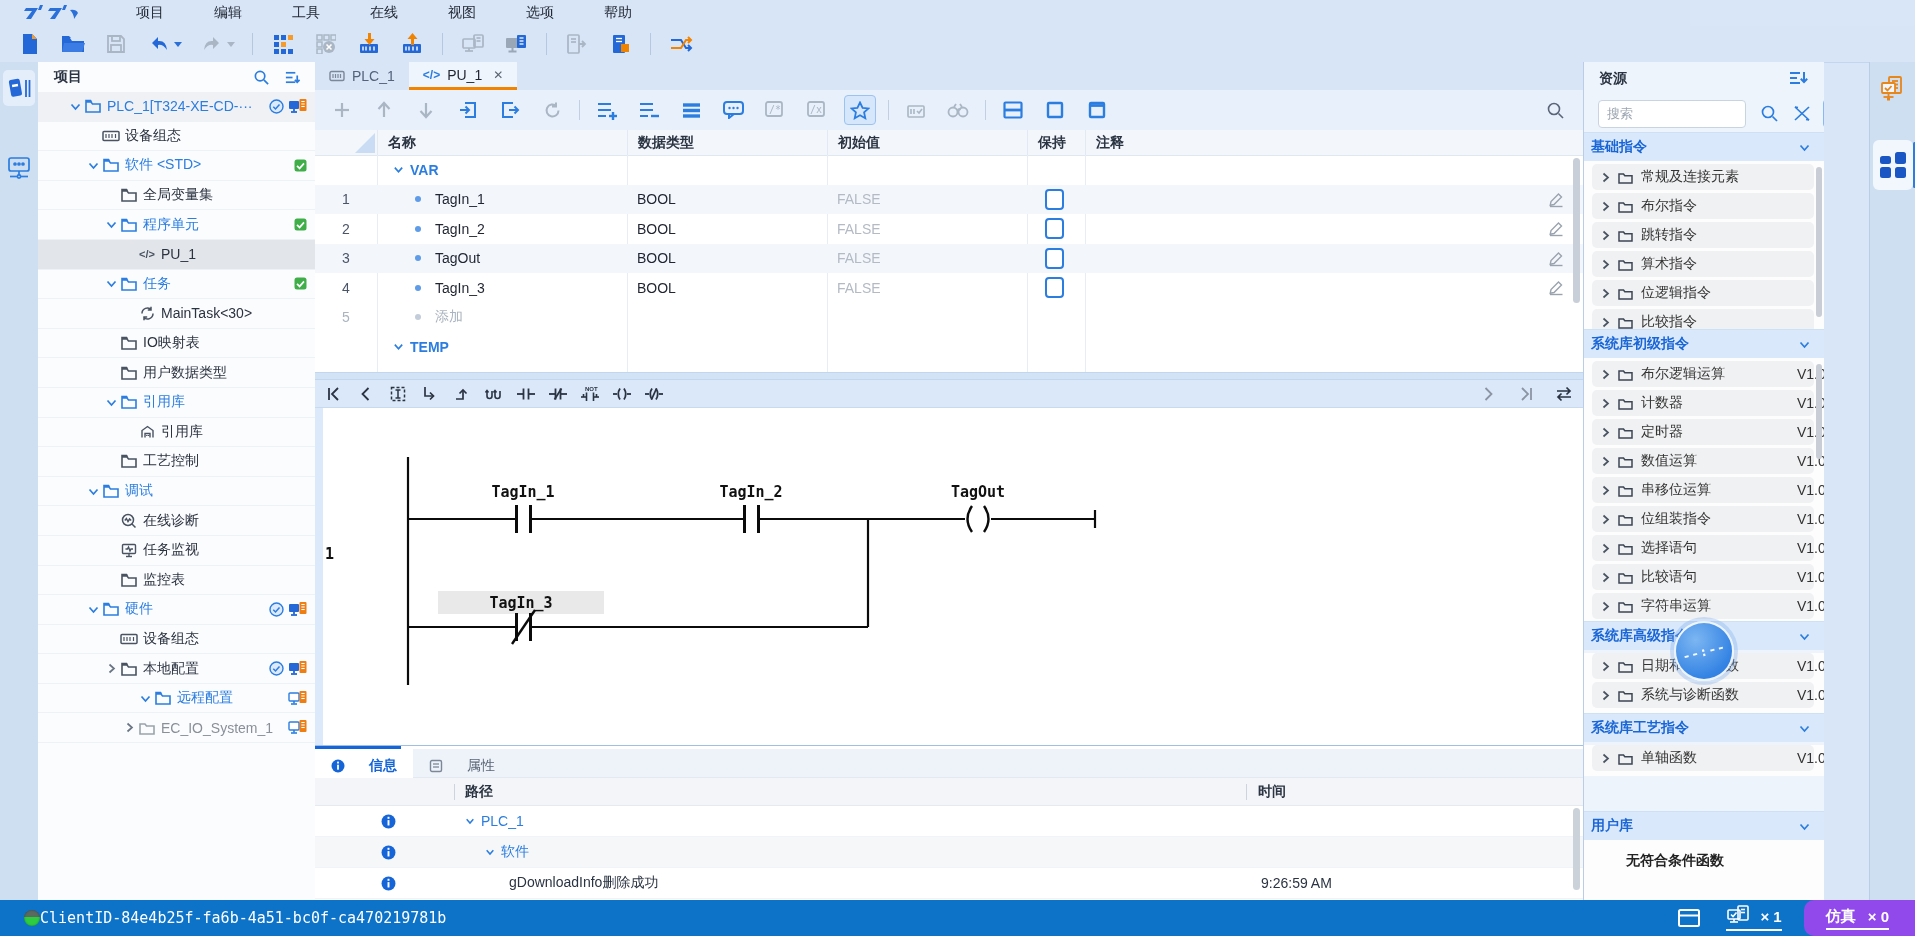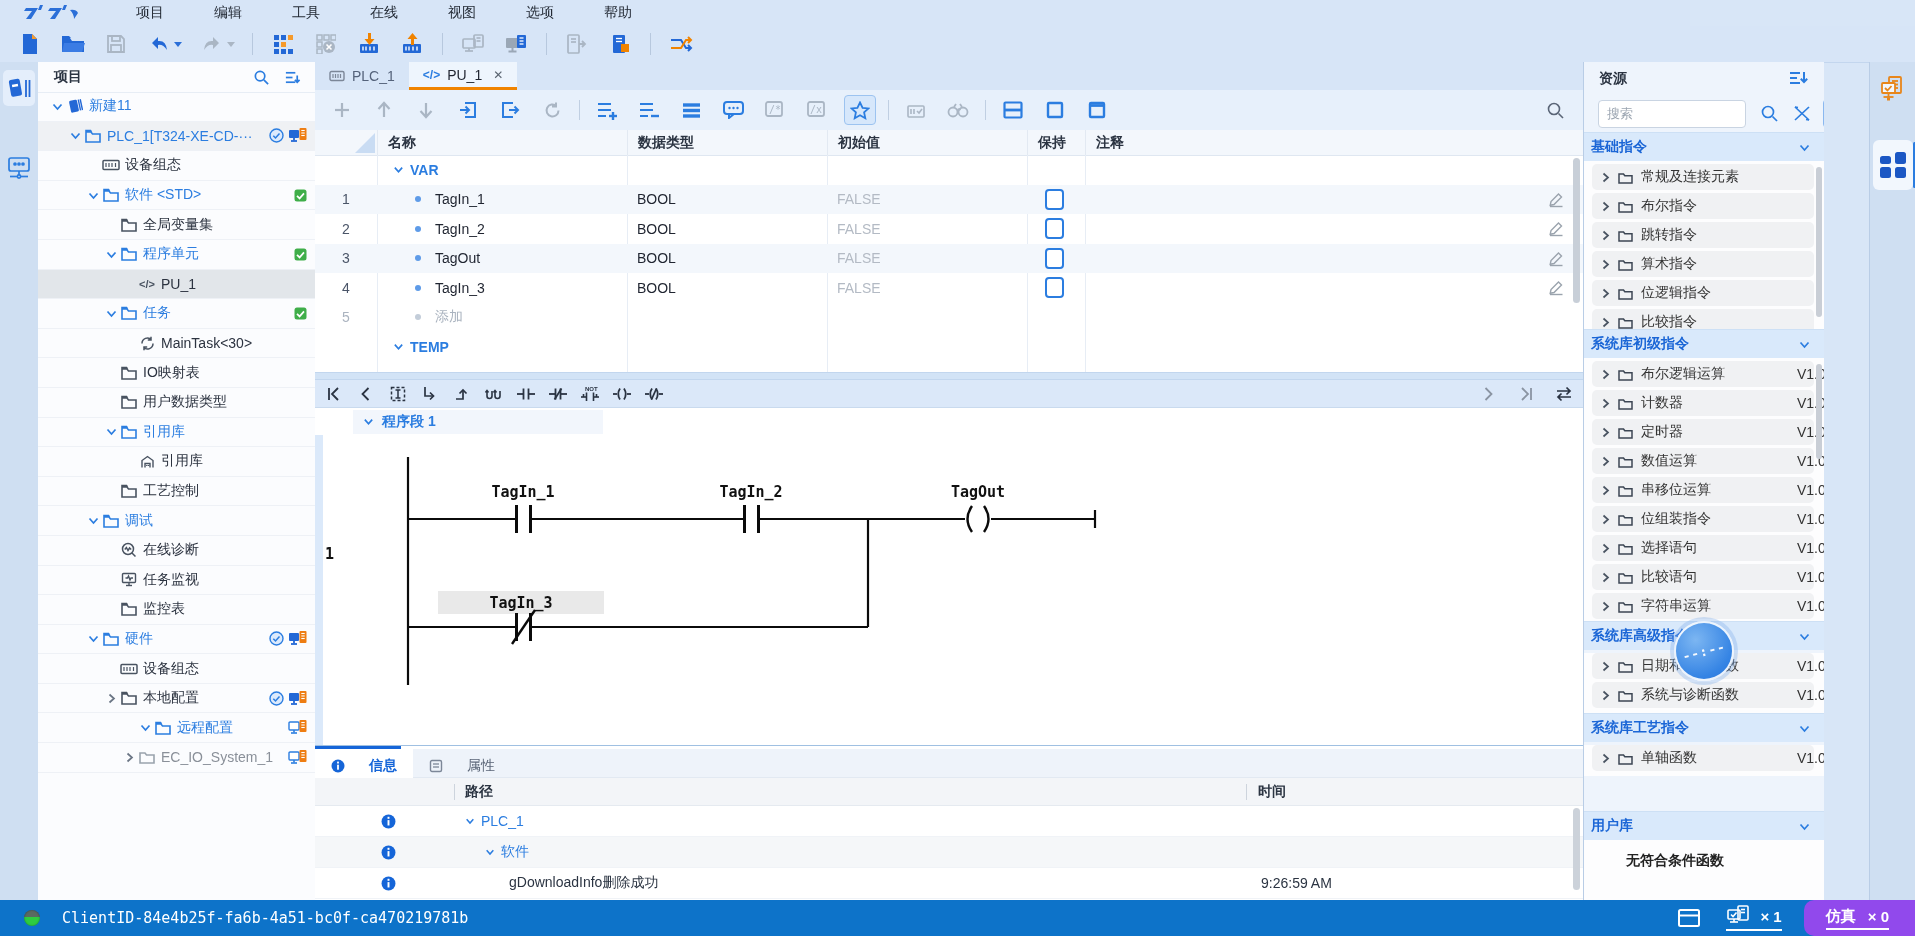--- a/index.html
+++ b/index.html
@@ -143,21 +143,21 @@
   
   #rightbar{left:1869px;top:62px;width:46px;height:838px;background:#cfdff2;border-left:1px solid #b9cde6;box-sizing:border-box;}
   #rb-sim{margin:12px auto 0 auto;width:30px;}
   #rb-widgets{position:relative;margin:36px auto 0 auto;width:40px;height:50px;background:#f2f7fd;border-radius:6px;display:flex;align-items:center;justify-content:center;}
   #rb-widgets .indicator{position:absolute;right:-3px;top:2px;width:3px;height:46px;background:#2b7de0;border-radius:2px;}
 
   
   #statusbar{left:0;top:900px;width:1915px;height:36px;background:#0d73c9;display:flex;align-items:center;color:#fff;}
   #status-dot{width:16px;height:16px;border-radius:50%;margin-left:24px;
      background:linear-gradient(180deg,#5a6a61 0 42%,#2ecc40 42%);box-shadow:inset 0 0 2px rgba(0,0,0,.4);}
-  #client-id{margin-left:22px;font-family:"DejaVu Sans Mono",monospace;font-size:15px;}
+  #client-id{font-family:"DejaVu Sans Mono",monospace;font-size:15px;}
   #status-right{margin-left:auto;display:flex;align-items:center;height:100%;}
   #status-win{margin-right:26px;}
   #status-dev{display:flex;align-items:center;gap:10px;border-bottom:2px solid #fff;padding-bottom:2px;margin-right:22px;font-weight:bold;font-size:15px;}
   #sim-pill{height:36px;background:#9149ec;border-radius:10px 0 0 10px;display:flex;align-items:center;padding:0 26px 0 22px;}
   #sim-pill .inner{display:flex;align-items:center;gap:12px;border-bottom:2px solid #fff;padding-bottom:2px;font-weight:bold;font-size:15px;}
 </style>
 </head>
 <body>
 
 <div id="menubar" class="abs">
@@ -363,37 +363,20 @@
               <line x1="2" y1="4" x2="12" y2="4"></line>
               <line x1="2" y1="9" x2="9" y2="9"></line>
               <line x1="2" y1="14" x2="12" y2="14"></line>
               <path d="M14 7 v7 m-2.5-2.5 l2.5 2.5 2.5-2.5" fill="none"></path>
             </g>
           </svg>
       </span>
     </span>
   </div>
   <div id="tree">
-      <div class="tree-row parent" style="padding-left: 12px;">
-        <span class="chev">
-          <svg width="11" height="11" viewBox="0 0 11 11">
-            <polyline points="1.5,3.5 5.5,8 9.5,3.5" fill="none" stroke="#2b7de0" stroke-width="1.7"></polyline>
-          </svg>
-        </span>
-        <span class="ticon">
-          <svg width="16" height="16" viewBox="0 0 16 16">
-            <g transform="rotate(-12 8 8)">
-              <rect x="3" y="2" width="8" height="12" rx="1.5" fill="#2368d6"></rect>
-              <line x1="12.5" y1="2.5" x2="12.5" y2="13.5" stroke="#2368d6" stroke-width="1.4"></line>
-              <line x1="14.5" y1="2.5" x2="14.5" y2="13.5" stroke="#2368d6" stroke-width="1.4"></line>
-            </g>
-          </svg>
-        </span>
-        <span class="tlabel">新建11</span>
-      </div>
       <div class="tree-row parent bg-light" style="padding-left: 30px;">
         <span class="chev">
           <svg width="11" height="11" viewBox="0 0 11 11">
             <polyline points="1.5,3.5 5.5,8 9.5,3.5" fill="none" stroke="#2b7de0" stroke-width="1.7"></polyline>
           </svg>
         </span>
         <span class="ticon">
           <svg width="16" height="14" viewBox="0 0 16 14">
             <path d="M1 3 h5 l1.5 2 H15 v8 H1 z M1 3 v-1.5 h4.5 l1 1.5" fill="none" stroke="#2b7de0" stroke-width="1.6"></path>
           </svg>
@@ -1166,29 +1149,20 @@
       <span class="ld-btn" style="margin-right: 6px;">
         <svg width="20" height="18" viewBox="0 0 20 18">
           <g stroke="#2a3342" stroke-width="1.7" fill="none">
             <path d="M3 6 h13 m-3.5 -3.5 L16 6 l-3.5 3.5"></path>
             <path d="M17 12 h-13 m3.5 -3.5 L4 12 l3.5 3.5"></path>
           </g>
         </svg>
       </span>
     </div>
   <div id="ld-gutter"></div>
-  <div id="network-header">
-    <span class="hl"></span>
-    <span class="nettext">
-      <svg width="11" height="11" viewBox="0 0 12 12">
-          <polyline points="2,4 6,8.5 10,4" fill="none" stroke="#2b7de0" stroke-width="1.8"></polyline>
-        </svg>
-      <span>程序段 1</span>
-    </span>
-  </div>
   <div id="ladder">
 <svg width="1268" height="300" viewBox="0 0 1268 300" font-family="DejaVu Sans Mono, monospace">
   <text x="10" y="124" font-size="15" font-weight="bold" fill="#111">1</text>
   <g stroke="#0b0b0b" stroke-width="2.2">
     <line x1="93" y1="22" x2="93" y2="250"></line>
   </g>
   <g stroke="#0b0b0b" stroke-width="2.2">
     <line x1="93" y1="84" x2="200" y2="84"></line>
     <line x1="217" y1="84" x2="428" y2="84"></line>
     <line x1="445" y1="84" x2="650" y2="84"></line>

